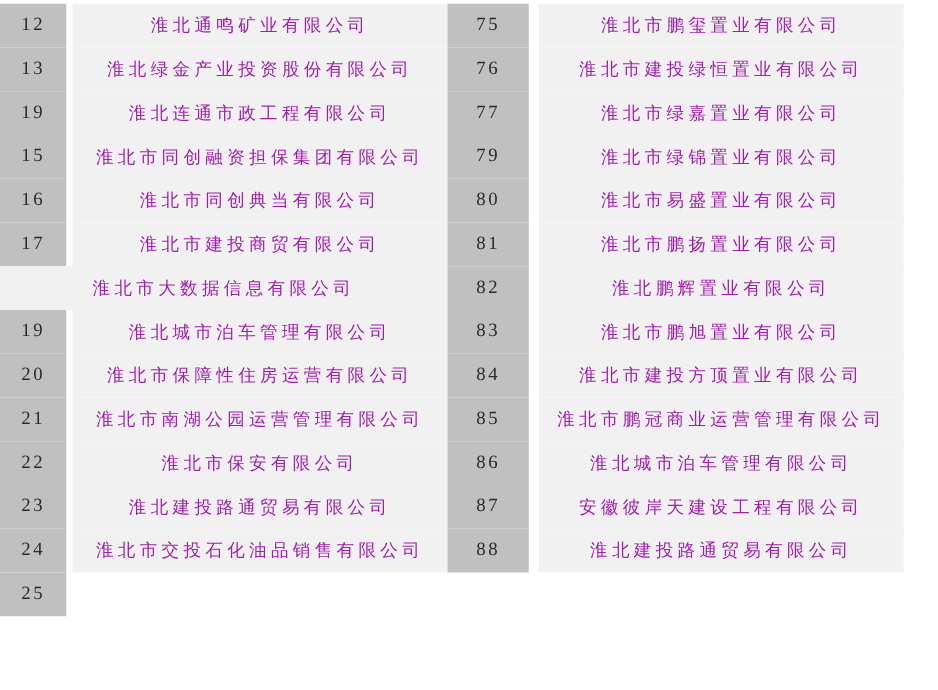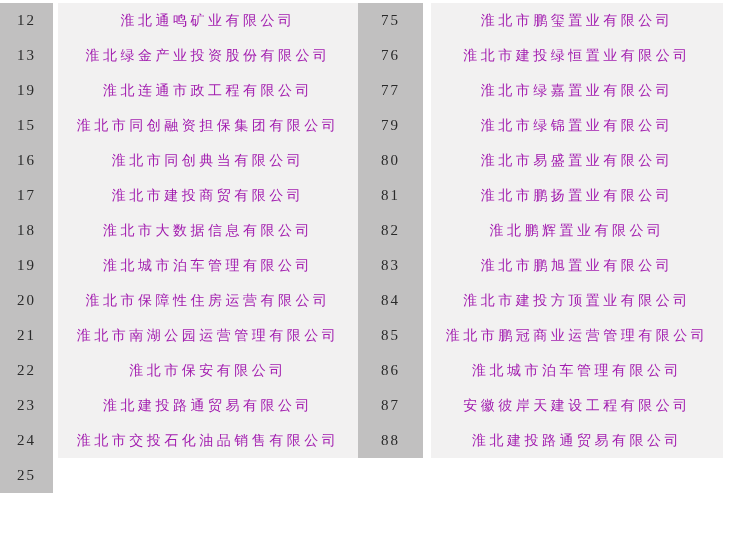--- a/index.html
+++ b/index.html
@@ -81,21 +81,20 @@
       </div>
       <div class="trow">
         <div class="num">16</div>
         <div class="name">淮北市同创典当有限公司</div>
       </div>
       <div class="trow">
         <div class="num">17</div>
         <div class="name">淮北市建投商贸有限公司</div>
       </div>
       <div class="trow">
-        <div class="num">18</div>
         <div class="name">淮北市大数据信息有限公司</div>
       </div>
       <div class="trow">
         <div class="num">19</div>
         <div class="name">淮北城市泊车管理有限公司</div>
       </div>
       <div class="trow">
         <div class="num">20</div>
         <div class="name">淮北市保障性住房运营有限公司</div>
       </div>

